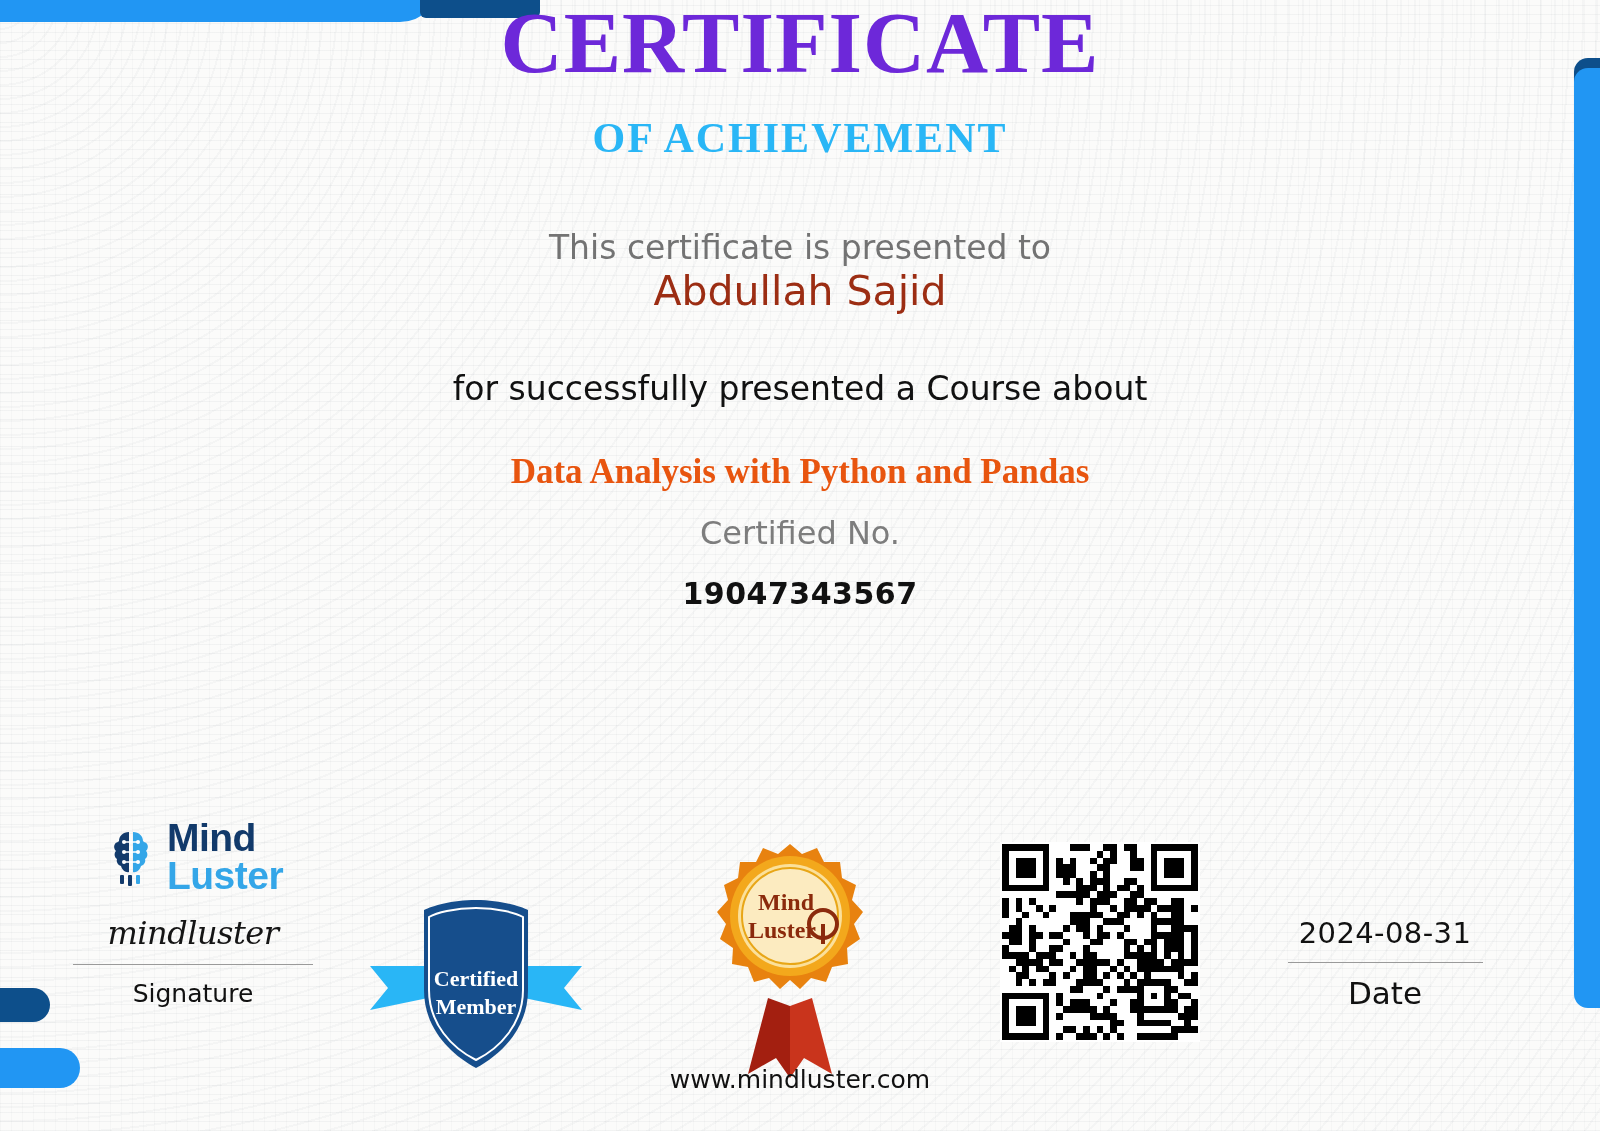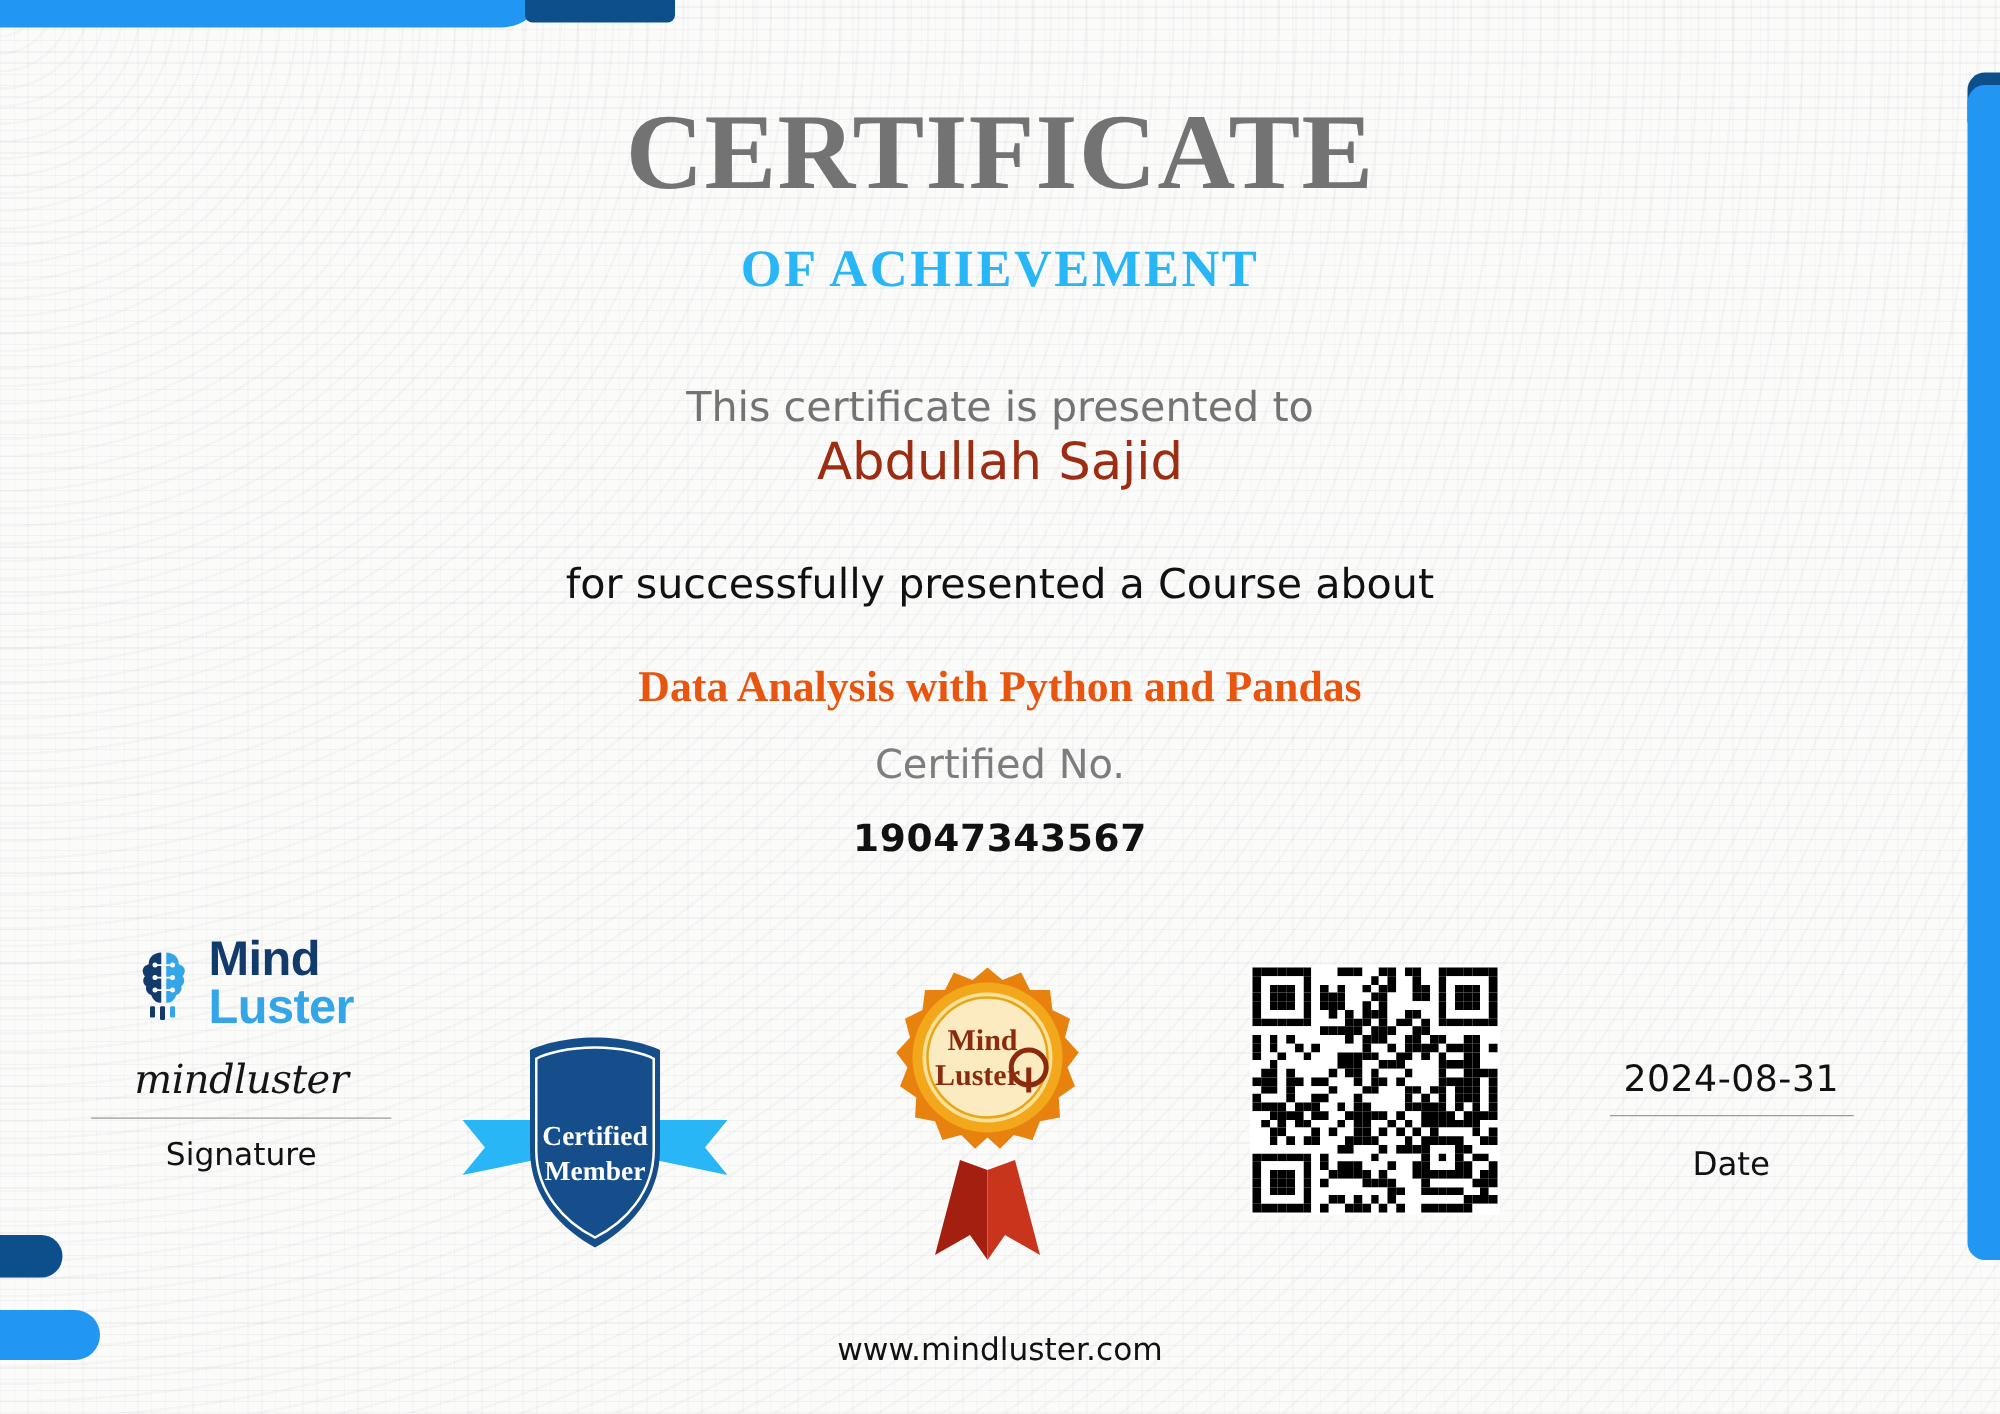--- a/index.html
+++ b/index.html
@@ -103,22 +103,21 @@
     z-index: 3;
     width: 100%;
     text-align: center;
   }
 
   .title {
     font-family: "Liberation Serif", serif;
     font-weight: bold;
     font-size: 86px;
     letter-spacing: 1px;
-    color: #737373;
-    margin-top: 78px;
+    color: #6d28d9;
     line-height: 1;
   }
 
   .subtitle {
     font-family: "Liberation Serif", serif;
     font-weight: bold;
     font-size: 42px;
     letter-spacing: 2px;
     color: #29b6f6;
     margin-top: 28px;
@@ -170,21 +169,21 @@
     font-weight: bold;
     color: #111111;
     margin-top: 24px;
     letter-spacing: 0.5px;
   }
 
   
   .bottom-row {
     position: absolute;
     left: 0;
-    top: 746px;
+    top: 816px;
     width: 1316px;
     height: 280px;
     z-index: 4;
   }
 
   
   .sig-block {
     position: absolute;
     left: 68px;
     top: 0;
@@ -290,23 +289,23 @@
     color: #111111;
     letter-spacing: 0.4px;
   }
   .date-line {
     width: 195px;
     height: 1px;
     background: #9a9a9a;
     margin: 12px auto 0;
   }
   .date-label {
-    font-size: 26px;
+    font-size: 31px;
     color: #111111;
-    margin-top: 24px;
+    margin-top: 12px;
   }
 
   .website {
     position: absolute;
     left: 0;
     top: 1065px;
     width: 1600px;
     text-align: center;
     font-size: 25px;
     color: #111111;

